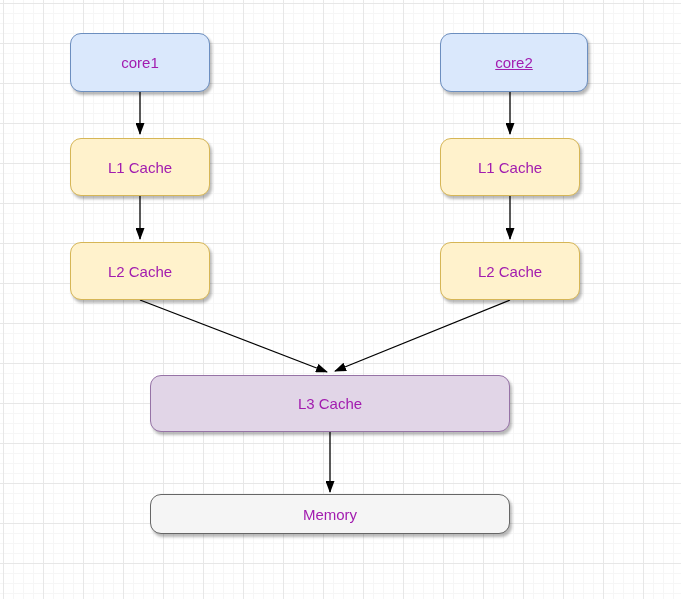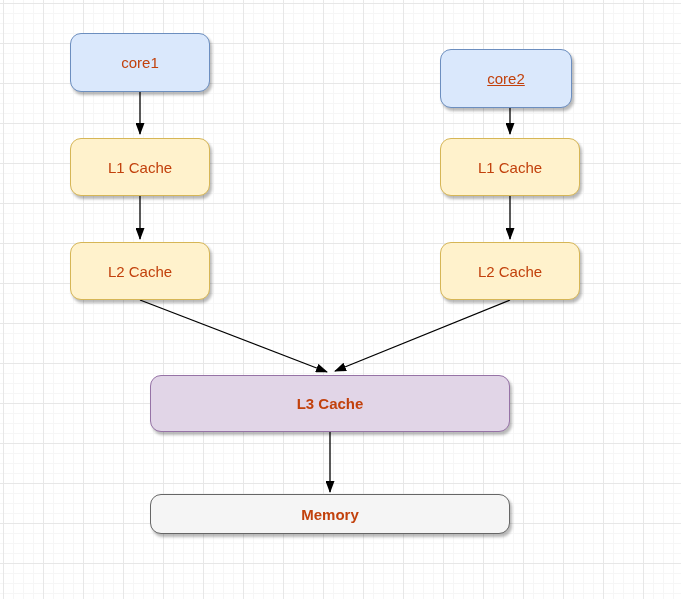--- a/index.html
+++ b/index.html
@@ -31,25 +31,25 @@
   .node {
     position: absolute;
     box-sizing: border-box;
     border: 1px solid #000;
     border-radius: 11px;
     display: flex;
     align-items: center;
     justify-content: center;
     box-shadow: 2px 3px 3px rgba(0,0,0,0.28);
     font-size: 15px;
-    color: #c2410c;
+    color: #a21caf;
     cursor: default;
     user-select: none;
   }
-  .node.bold { font-weight: bold; }
+  .node.bold { font-weight: normal; }
   .node-label { white-space: nowrap; }
 </style>
 </head>
 <body>
 
 <div class="canvas">
   <svg class="edges-layer" width="681" height="599" viewBox="0 0 681 599" xmlns="http://www.w3.org/2000/svg">
     <defs>
       <marker id="arrowhead" markerUnits="userSpaceOnUse" markerWidth="12" markerHeight="9" refX="11" refY="4.5" orient="auto">
         <path d="M0,0 L12,4.5 L0,9 Z" fill="#000000"></path>
@@ -62,21 +62,21 @@
         <line x1="510" y1="196" x2="510" y2="239" stroke="#000000" stroke-width="1.3" marker-end="url(#arrowhead)"></line>
         <line x1="140" y1="300" x2="327" y2="372" stroke="#000000" stroke-width="1.3" marker-end="url(#arrowhead)"></line>
         <line x1="510" y1="300" x2="335" y2="371" stroke="#000000" stroke-width="1.3" marker-end="url(#arrowhead)"></line>
         <line x1="330" y1="432" x2="330" y2="492" stroke="#000000" stroke-width="1.3" marker-end="url(#arrowhead)"></line>
       </g>
   </svg>
   <div id="nodes-layer">
       <div class="node" style="left: 70px; top: 33px; width: 140px; height: 59px; background: rgb(218, 232, 252); border-color: rgb(108, 142, 191);">
         <span class="node-label">core1</span>
       </div>
-      <div class="node" style="left: 440px; top: 49px; width: 132px; height: 59px; background: rgb(218, 232, 252); border-color: rgb(108, 142, 191); text-decoration: underline;">
+      <div class="node" style="left: 440px; top: 33px; width: 148px; height: 59px; background: rgb(218, 232, 252); border-color: rgb(108, 142, 191); text-decoration: underline;">
         <span class="node-label">core2</span>
       </div>
       <div class="node" style="left: 70px; top: 138px; width: 140px; height: 58px; background: rgb(255, 242, 204); border-color: rgb(214, 182, 86);">
         <span class="node-label">L1 Cache</span>
       </div>
       <div class="node" style="left: 440px; top: 138px; width: 140px; height: 58px; background: rgb(255, 242, 204); border-color: rgb(214, 182, 86);">
         <span class="node-label">L1 Cache</span>
       </div>
       <div class="node" style="left: 70px; top: 242px; width: 140px; height: 58px; background: rgb(255, 242, 204); border-color: rgb(214, 182, 86);">
         <span class="node-label">L2 Cache</span>

